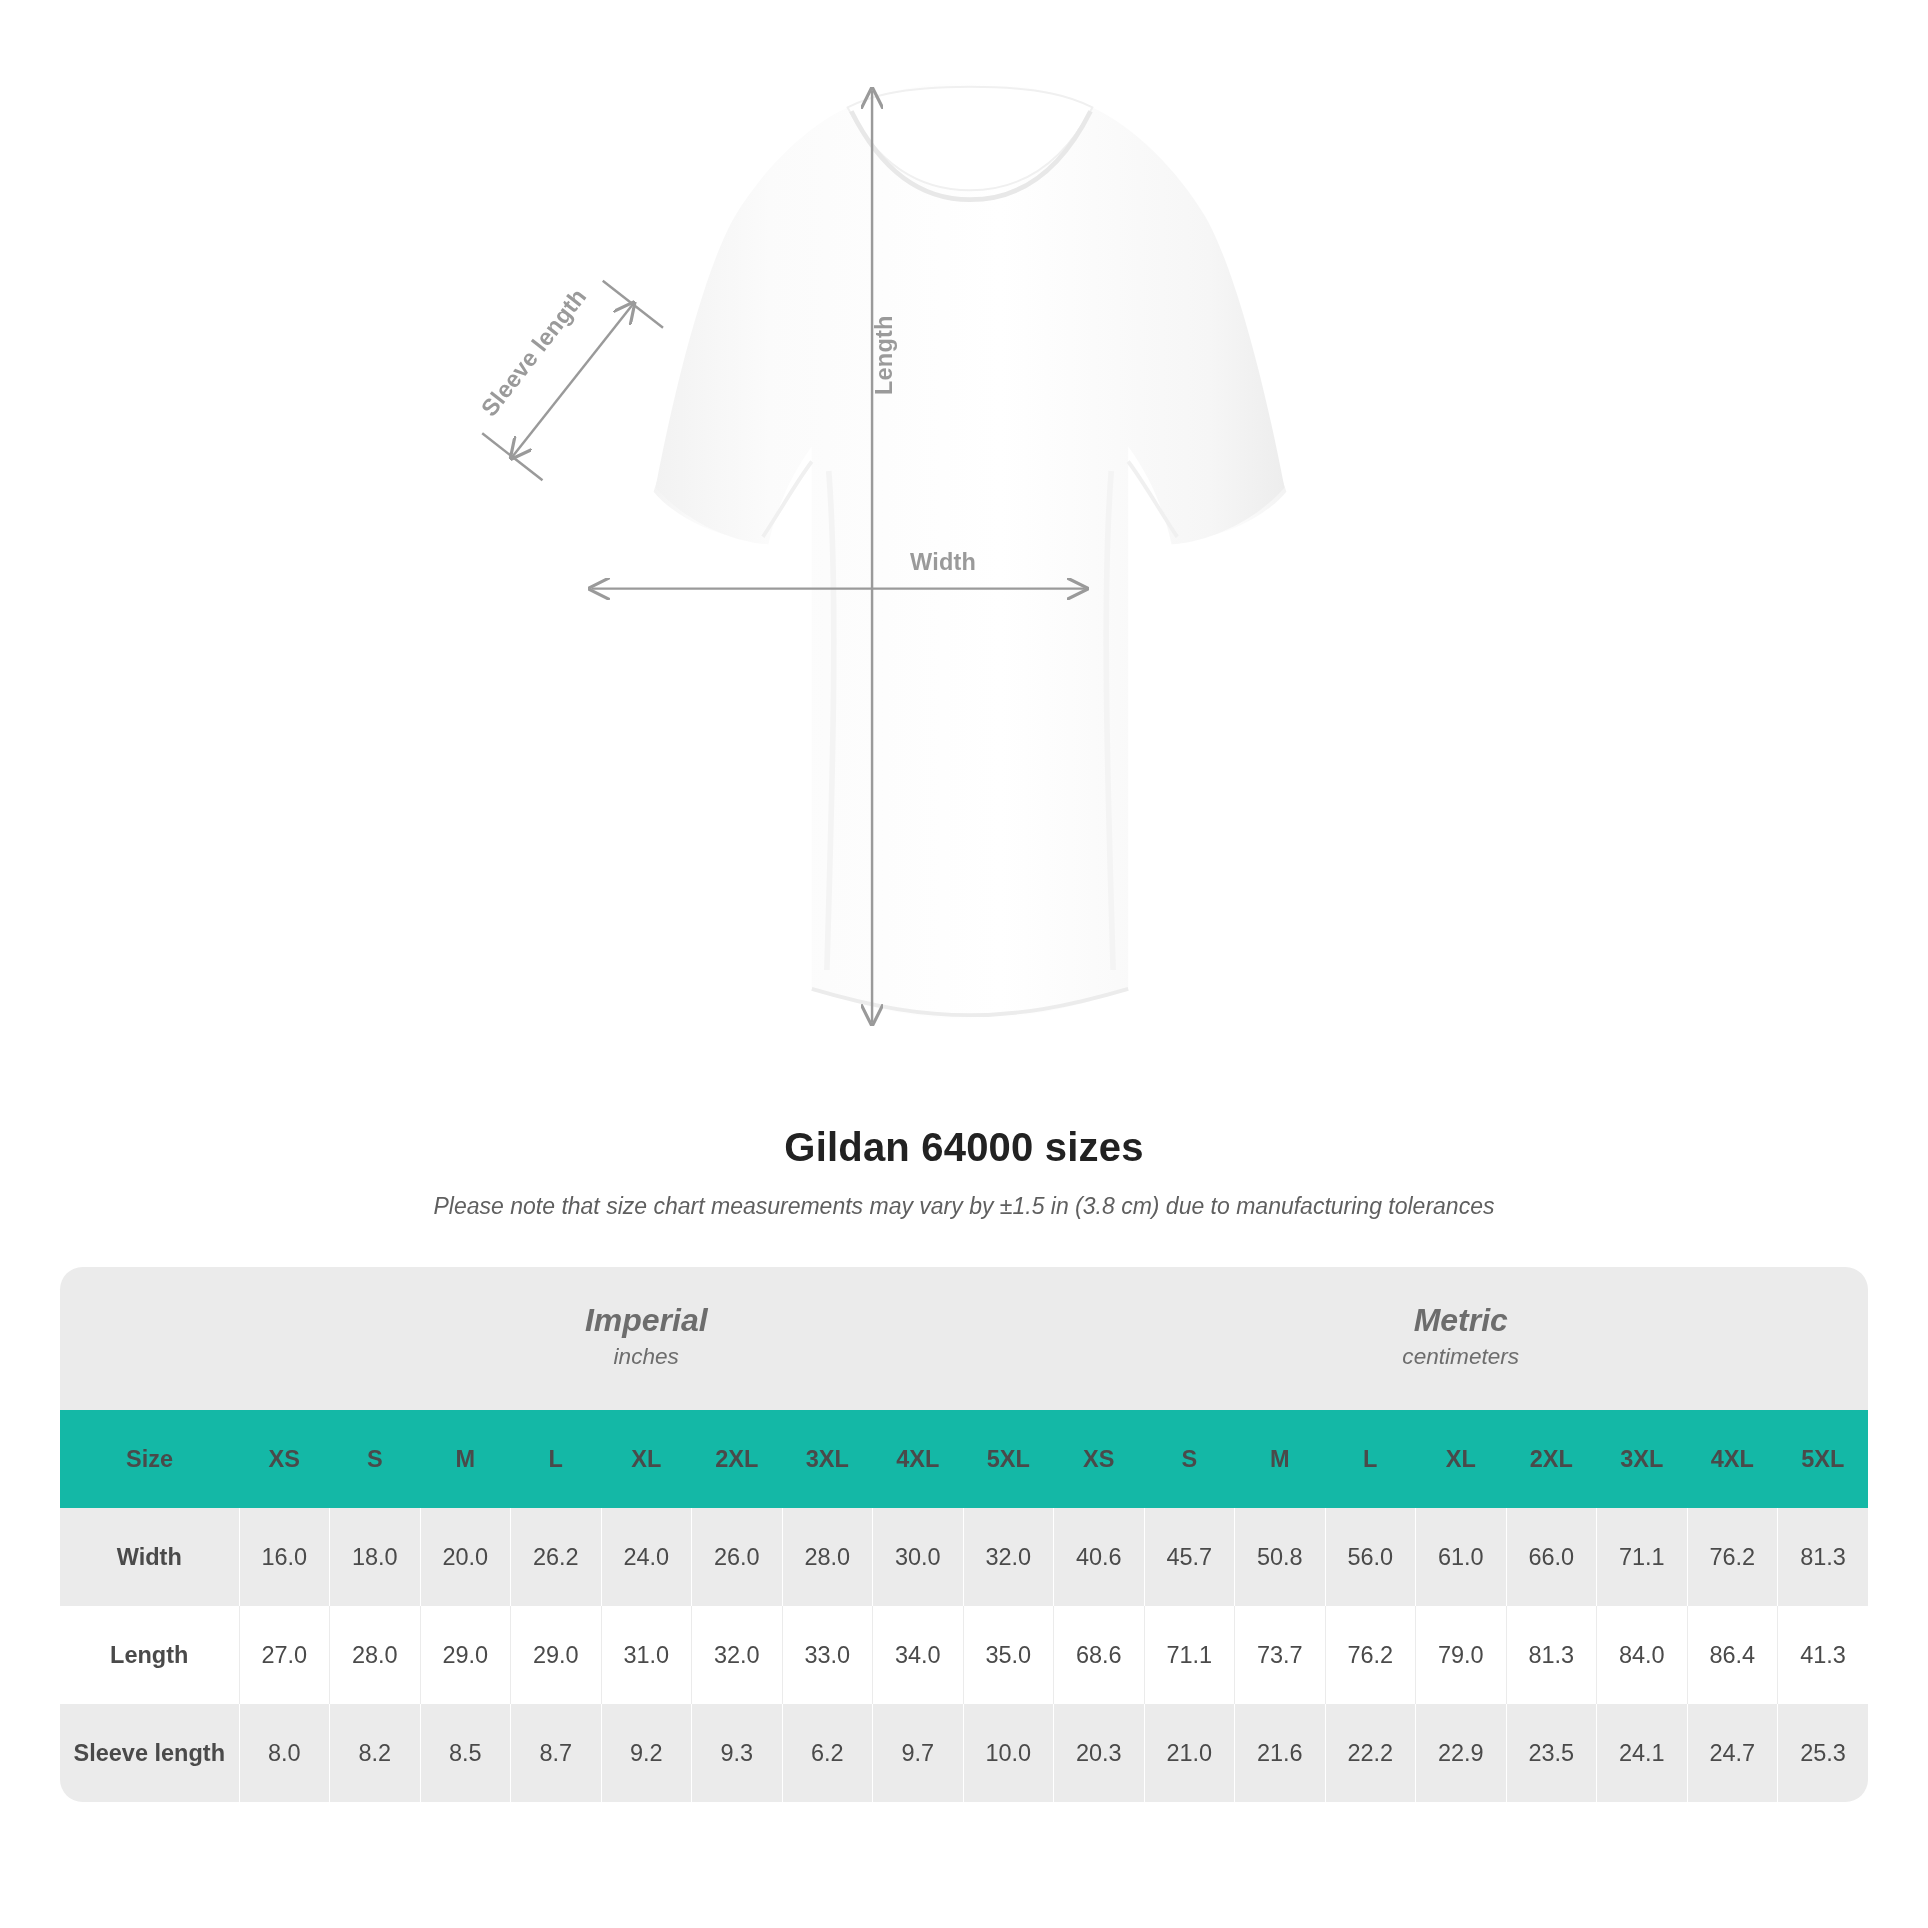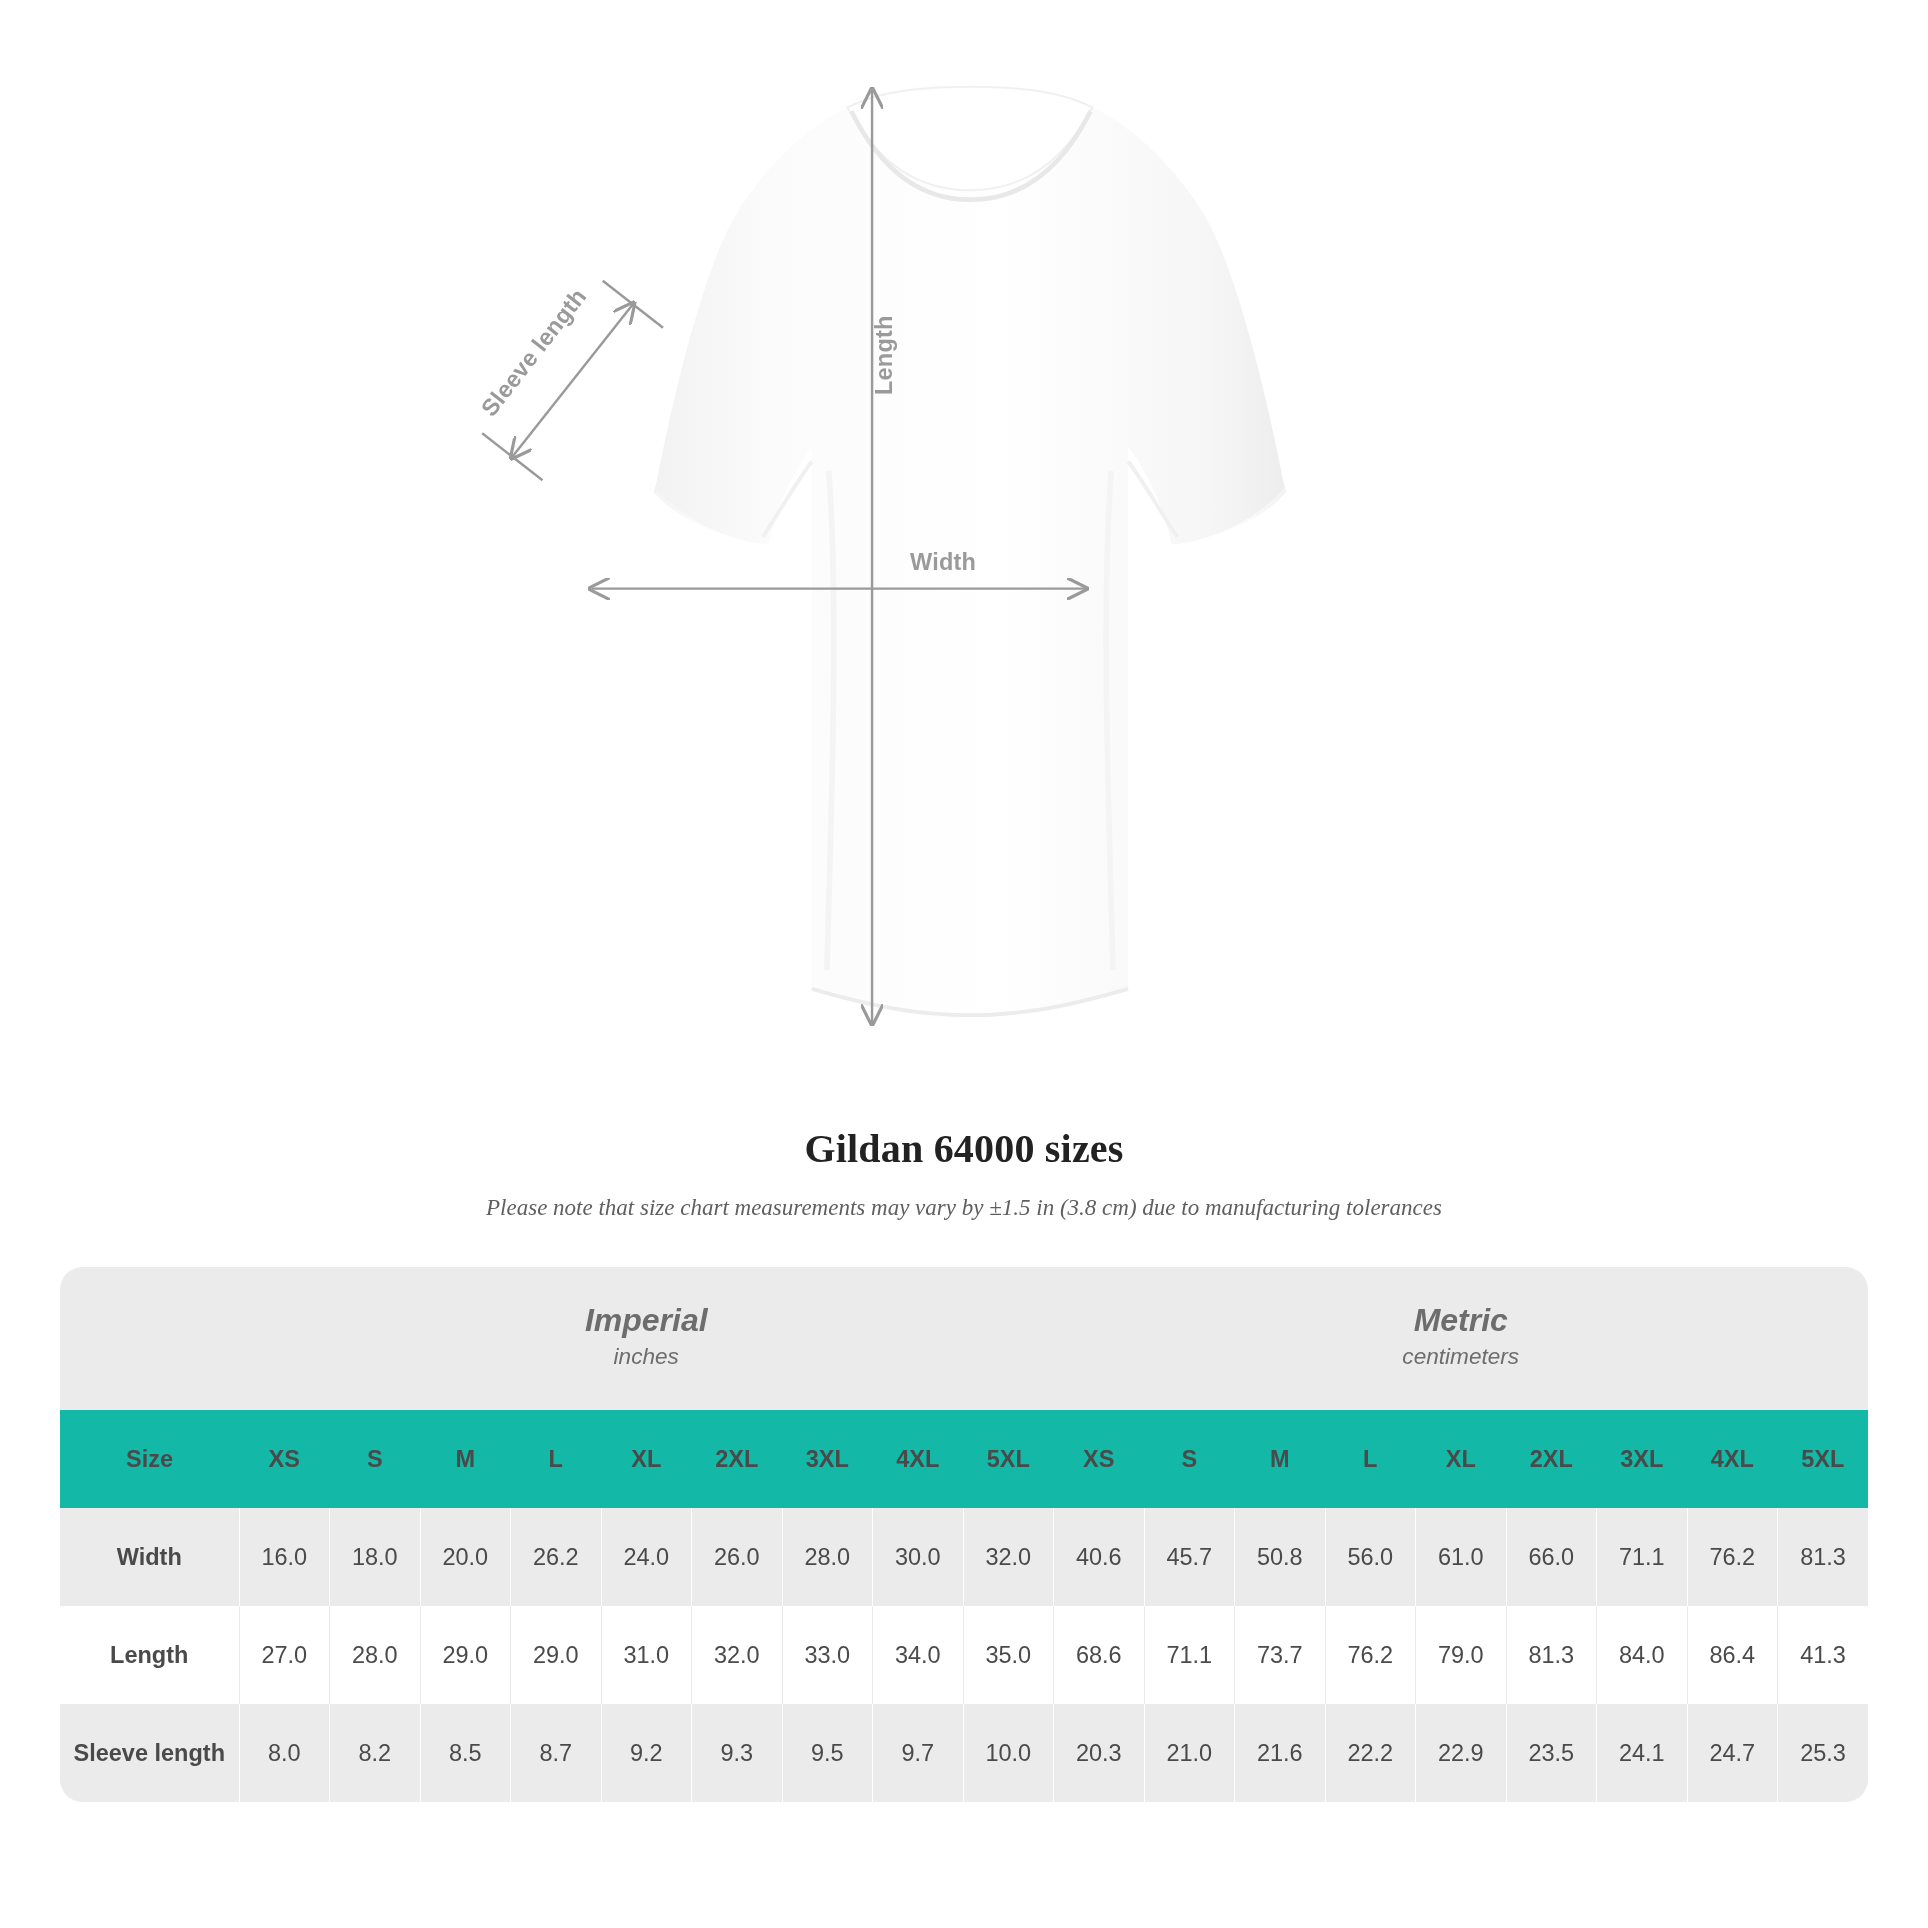--- a/index.html
+++ b/index.html
@@ -62,21 +62,20 @@
     white-space: nowrap;
   }
 
   
   .title-block {
     position: absolute;
     left: 0;
     top: 1125px;
     width: 1928px;
     text-align: center;
-    font-family: Liberation Serif, serif;
   }
   .chart-title {
     font-size: 40px;
     font-weight: bold;
     color: #222222;
     margin: 0;
     letter-spacing: 0.2px;
   }
   .chart-note {
     margin: 22.6px 0 0 0;
@@ -356,21 +355,21 @@
         </tr>
 
         <tr class="data-row shaded">
           <td class="row-head corner-bl">Sleeve length</td>
           <td>8.0</td>
           <td>8.2</td>
           <td>8.5</td>
           <td>8.7</td>
           <td>9.2</td>
           <td>9.3</td>
-          <td>9.5</td>
+          <td>6.2</td>
           <td>9.7</td>
           <td>10.0</td>
           <td>20.3</td>
           <td>21.0</td>
           <td>21.6</td>
           <td>22.2</td>
           <td>22.9</td>
           <td>23.5</td>
           <td>24.1</td>
           <td>24.7</td>

